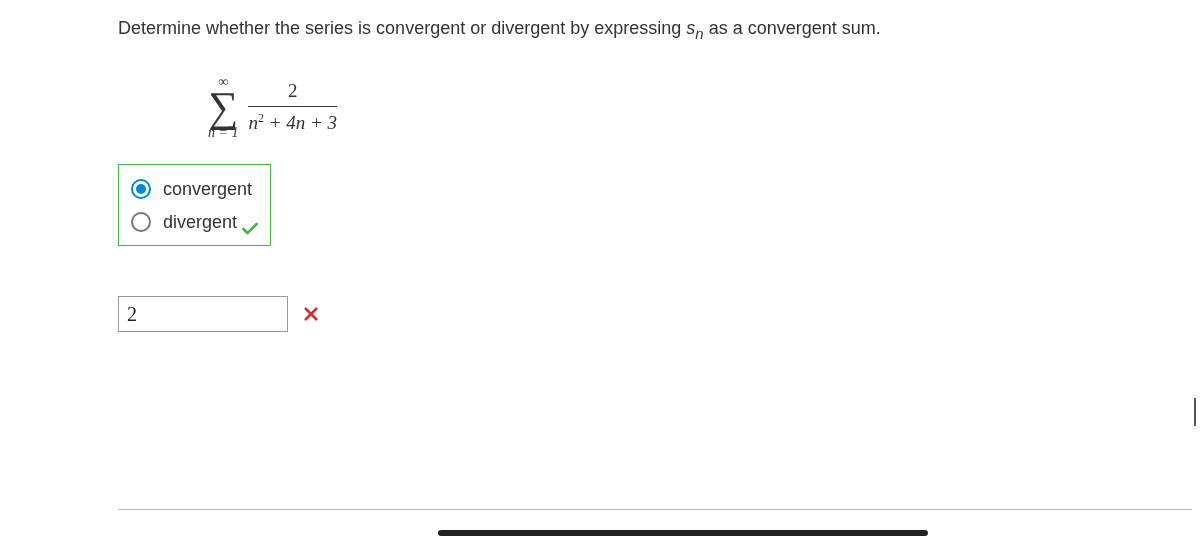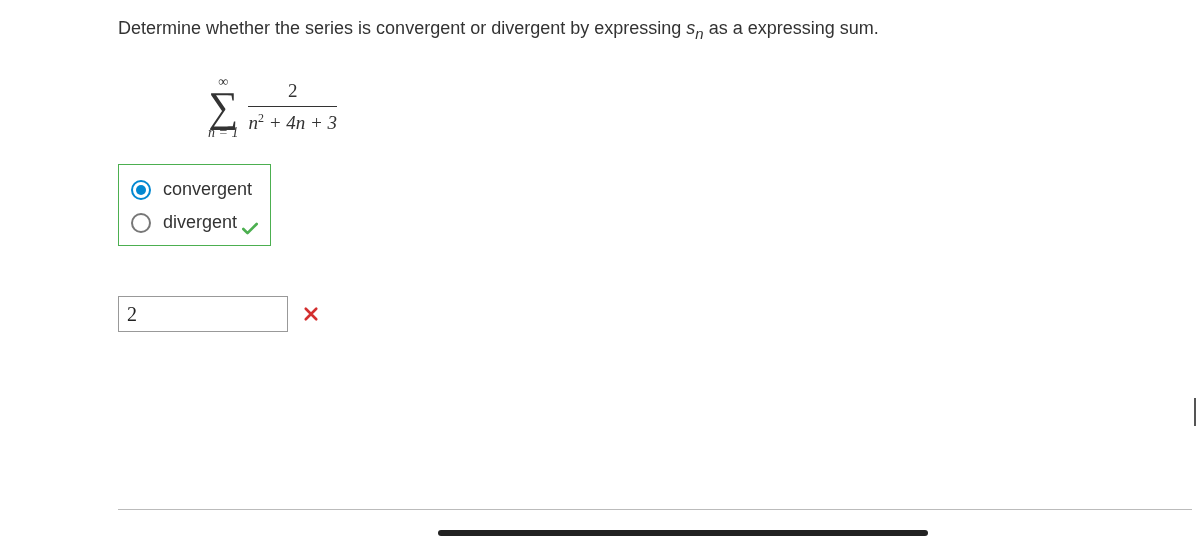--- a/index.html
+++ b/index.html
@@ -78,21 +78,20 @@
   .frac-bot sup { font-size: 12px; font-style: normal;}
   .options-box {
     border: 1.5px solid #4caf50;
     display: inline-block;
     padding: 14px 18px 10px 12px;
     position: relative;
     margin-bottom: 50px;
   }
   .option-row {
     display: flex;
-    align-items: center;
     margin-bottom: 12px;
     cursor: pointer;
   }
   .radio {
     width: 20px;
     height: 20px;
     border-radius: 50%;
     margin-right: 12px;
     flex-shrink: 0;
     display: flex;
@@ -173,21 +172,21 @@
     height: 28px;
     border-right: 2px solid #555;
   }
 </style>
 </head>
 <body>
 
 <div class="container">
 
   <div class="question-text">
-    <span>Determine whether the series is convergent or divergent by expressing </span><span class="sub-n"><i>s</i><sub>n</sub></span><span> as a expressing sum.</span>
+    <span>Determine whether the series is convergent or divergent by expressing </span><span class="sub-n"><i>s</i><sub>n</sub></span><span> as a convergent sum.</span>
   </div>
 
   <div class="formula-area">
     <div class="formula">
       <span class="sigma-block">
         <span class="sigma-top">∞</span>
         <span class="sigma-sym">∑</span>
         <span class="sigma-bot">n = 1</span>
       </span>
       <span class="fraction">

